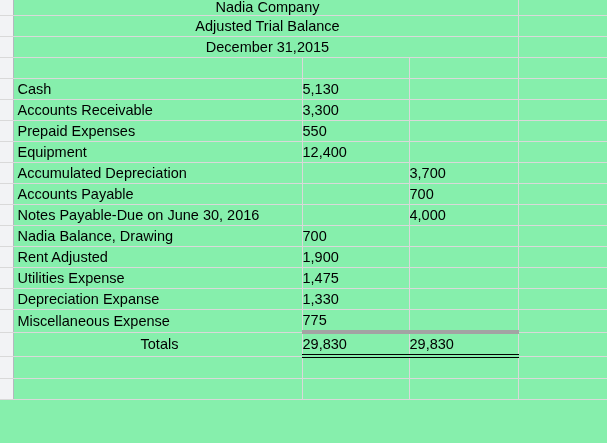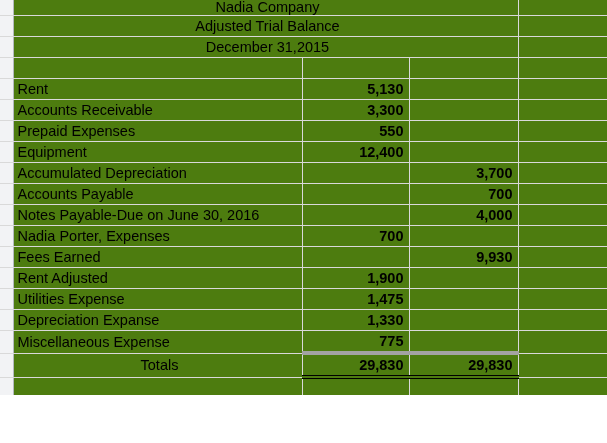--- a/index.html
+++ b/index.html
@@ -1,21 +1,21 @@
 <!DOCTYPE html>
 <html><head>
 <meta charset="utf-8">
 <style>
   html, body { margin: 0; padding: 0; background: #ffffff; }
   .viewport {
     position: relative;
     width: 607px;
-    height: 395px;
+    height: 443px;
     overflow: hidden;
-    background: #4d7c0f;
+    background: #86efac;
     font-family: "Liberation Sans", sans-serif;
   }
   table.sheet {
     border-collapse: collapse;
     table-layout: fixed;
     width: 608px;
   }
   td {
     height: 20px;
     padding: 0;
@@ -27,21 +27,21 @@
     white-space: nowrap;
     overflow: hidden;
     vertical-align: middle;
   }
   
   td.a {
     background: #f2f3f5;
     border-right: 1px solid #b4b9bf;
   }
   td.b { padding-left: 4px; }
-  td.num { text-align: right; padding-right: 5px; font-weight: bold; }
+  td.num { text-align: left; padding-right: 5px; }
   td.title { text-align: center; }
   td.totals-label { text-align: center; margin-top: 40px; }
   td.total-line {
     border-top: 4px solid #a3a3a3;
     border-bottom: 4px double #000000;
   }
   
   tr.r1 td { height: 13px; line-height: 15px; vertical-align: bottom; }
 </style>
 </head>
@@ -79,21 +79,21 @@
     <tr>
       <td class="a"></td>
       <td class="b"></td>
       <td class="c"></td>
       <td class="d"></td>
       <td class="e"></td>
     </tr>
 
     <tr>
       <td class="a"></td>
-      <td class="b">Rent</td>
+      <td class="b">Cash</td>
       <td class="c num">5,130</td>
       <td class="d num"></td>
       <td class="e"></td>
     </tr>
     <tr>
       <td class="a"></td>
       <td class="b">Accounts Receivable</td>
       <td class="c num">3,300</td>
       <td class="d num"></td>
       <td class="e"></td>
@@ -128,30 +128,23 @@
     </tr>
     <tr>
       <td class="a"></td>
       <td class="b">Notes Payable-Due on June 30, 2016</td>
       <td class="c num"></td>
       <td class="d num">4,000</td>
       <td class="e"></td>
     </tr>
     <tr>
       <td class="a"></td>
-      <td class="b">Nadia Porter, Expenses</td>
+      <td class="b">Nadia Balance, Drawing</td>
       <td class="c num">700</td>
       <td class="d num"></td>
-      <td class="e"></td>
-    </tr>
-    <tr>
-      <td class="a"></td>
-      <td class="b">Fees Earned</td>
-      <td class="c num"></td>
-      <td class="d num">9,930</td>
       <td class="e"></td>
     </tr>
     <tr>
       <td class="a"></td>
       <td class="b">Rent Adjusted</td>
       <td class="c num">1,900</td>
       <td class="d num"></td>
       <td class="e"></td>
     </tr>
     <tr>

